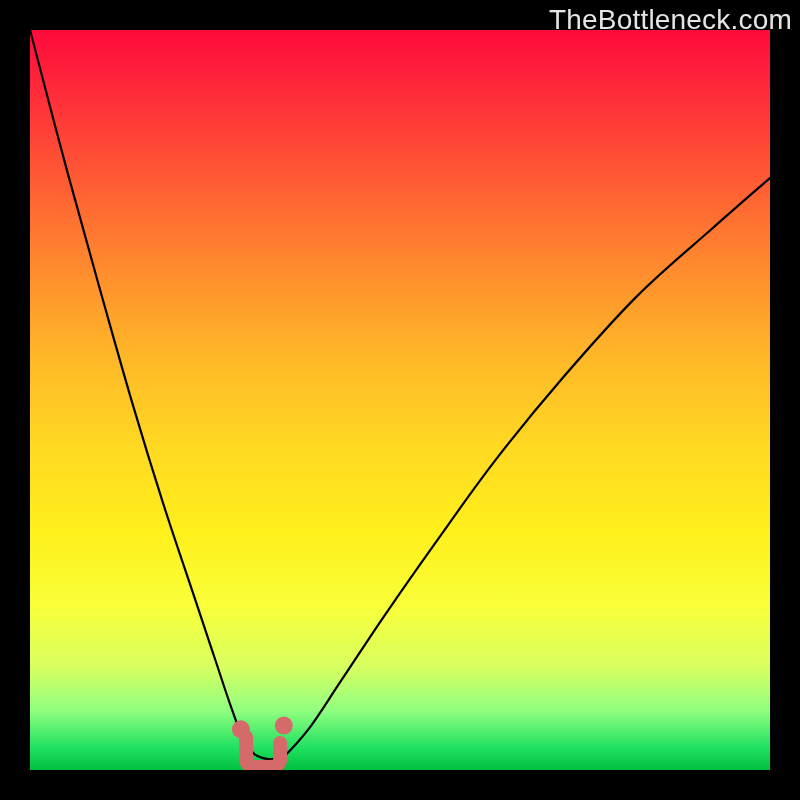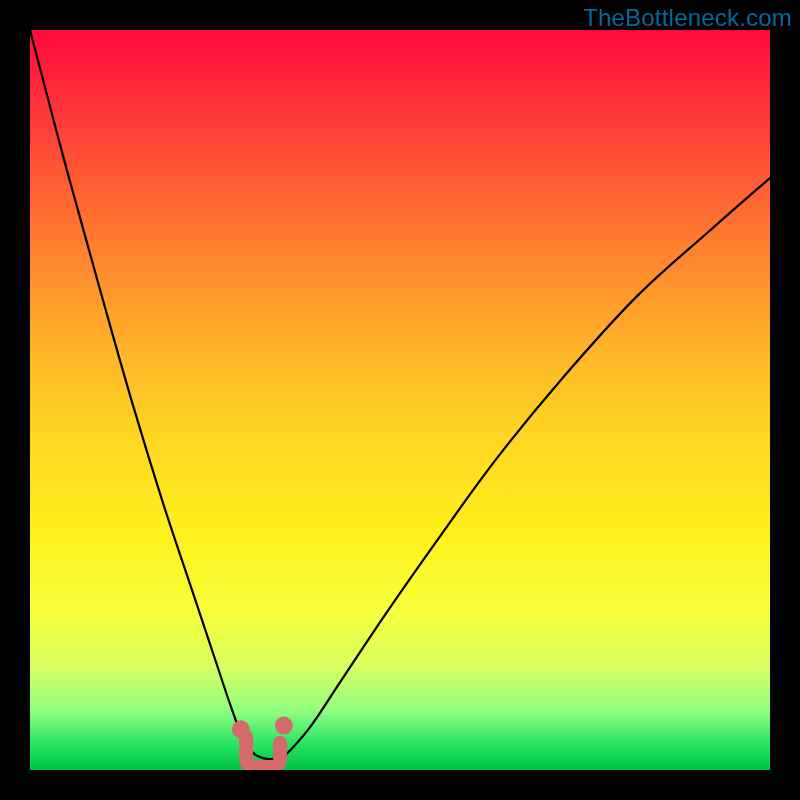--- a/index.html
+++ b/index.html
@@ -23,22 +23,22 @@
       #d8ff60 86%,
       #90ff80 92%,
       #20e060 97%,
       #00c040 100%
     );
   }
   .watermark {
     position: absolute;
     top: 4px;
     right: 8px;
-    color: #0369a1;
-    font-size: 24px;
+    color: #e5e5e5;
+    font-size: 28px;
     font-weight: 500;
     letter-spacing: 0.2px;
     z-index: 50;
   }
   svg.curve {
     position: absolute;
     left: 0; top: 0;
     width: 740px;
     height: 740px;
     z-index: 20;

